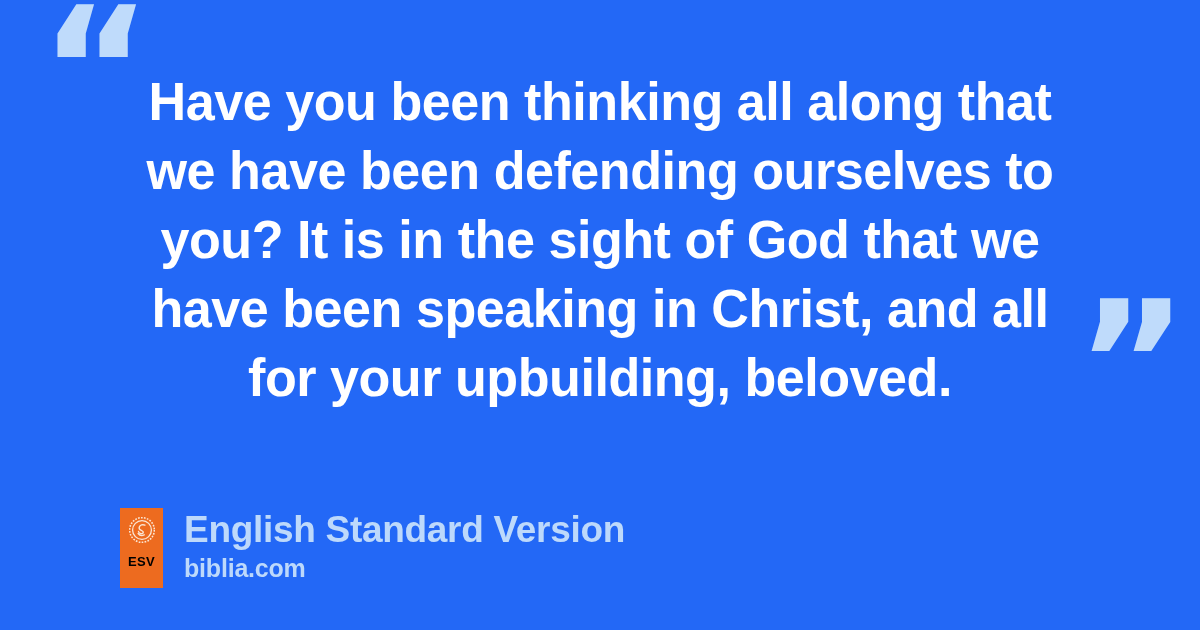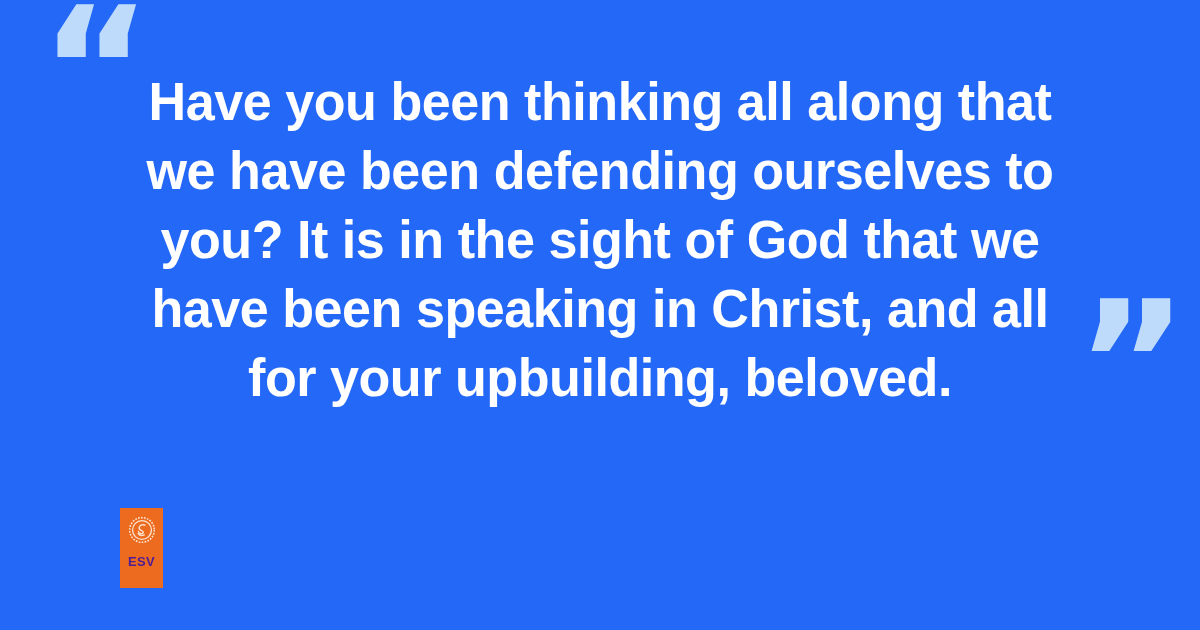--- a/index.html
+++ b/index.html
@@ -84,21 +84,21 @@
     padding-top: 9px;
     box-sizing: border-box;
   }
   #esv-seal {
     display: block;
     width: 26px;
     height: 26px;
   }
   #esv-abbr {
     margin-top: 12px;
-    color: #4c1d95;
+    color: #000000;
     font-family: "Liberation Sans", sans-serif;
     font-weight: bold;
     font-size: 13px;
     letter-spacing: 0.3px;
     line-height: 1;
   }
 
   #footer-text {
     margin-left: 21px;
     padding-top: 1px;
@@ -146,15 +146,19 @@
       <svg id="esv-seal" viewBox="0 0 40 40" aria-hidden="true">
         <circle cx="20" cy="20" r="19" fill="none" stroke="#fbe6d4" stroke-width="2.4" stroke-dasharray="2.6 2.0"></circle>
         <circle cx="20" cy="20" r="14.5" fill="none" stroke="#fbe6d4" stroke-width="2"></circle>
         <path d="M24.5 12.6c-3.4-1.6-7.6-0.3-8.7 2.8-0.9 2.6 0.9 4.2 3.1 5.2 2.3 1.1 3.6 2.0 3.1 3.4
                  -0.5 1.5-2.7 2.0-4.7 1.2-1.5-0.6-2.5-1.7-2.7-2.9" fill="none" stroke="#fbe6d4" stroke-width="2.1" stroke-linecap="round"></path>
         <path d="M14.0 25.4c2.0 2.6 6.2 3.6 9.4 2.0" fill="none" stroke="#fbe6d4" stroke-width="2.1" stroke-linecap="round"></path>
       </svg>
       <div id="esv-abbr">ESV</div>
     </div>
 
+    <div id="footer-text">
+      <div id="version-name">English Standard Version</div>
+      <div id="site-name">biblia.com</div>
+    </div>
 
   </div>
 </div>
 
 </body></html>

